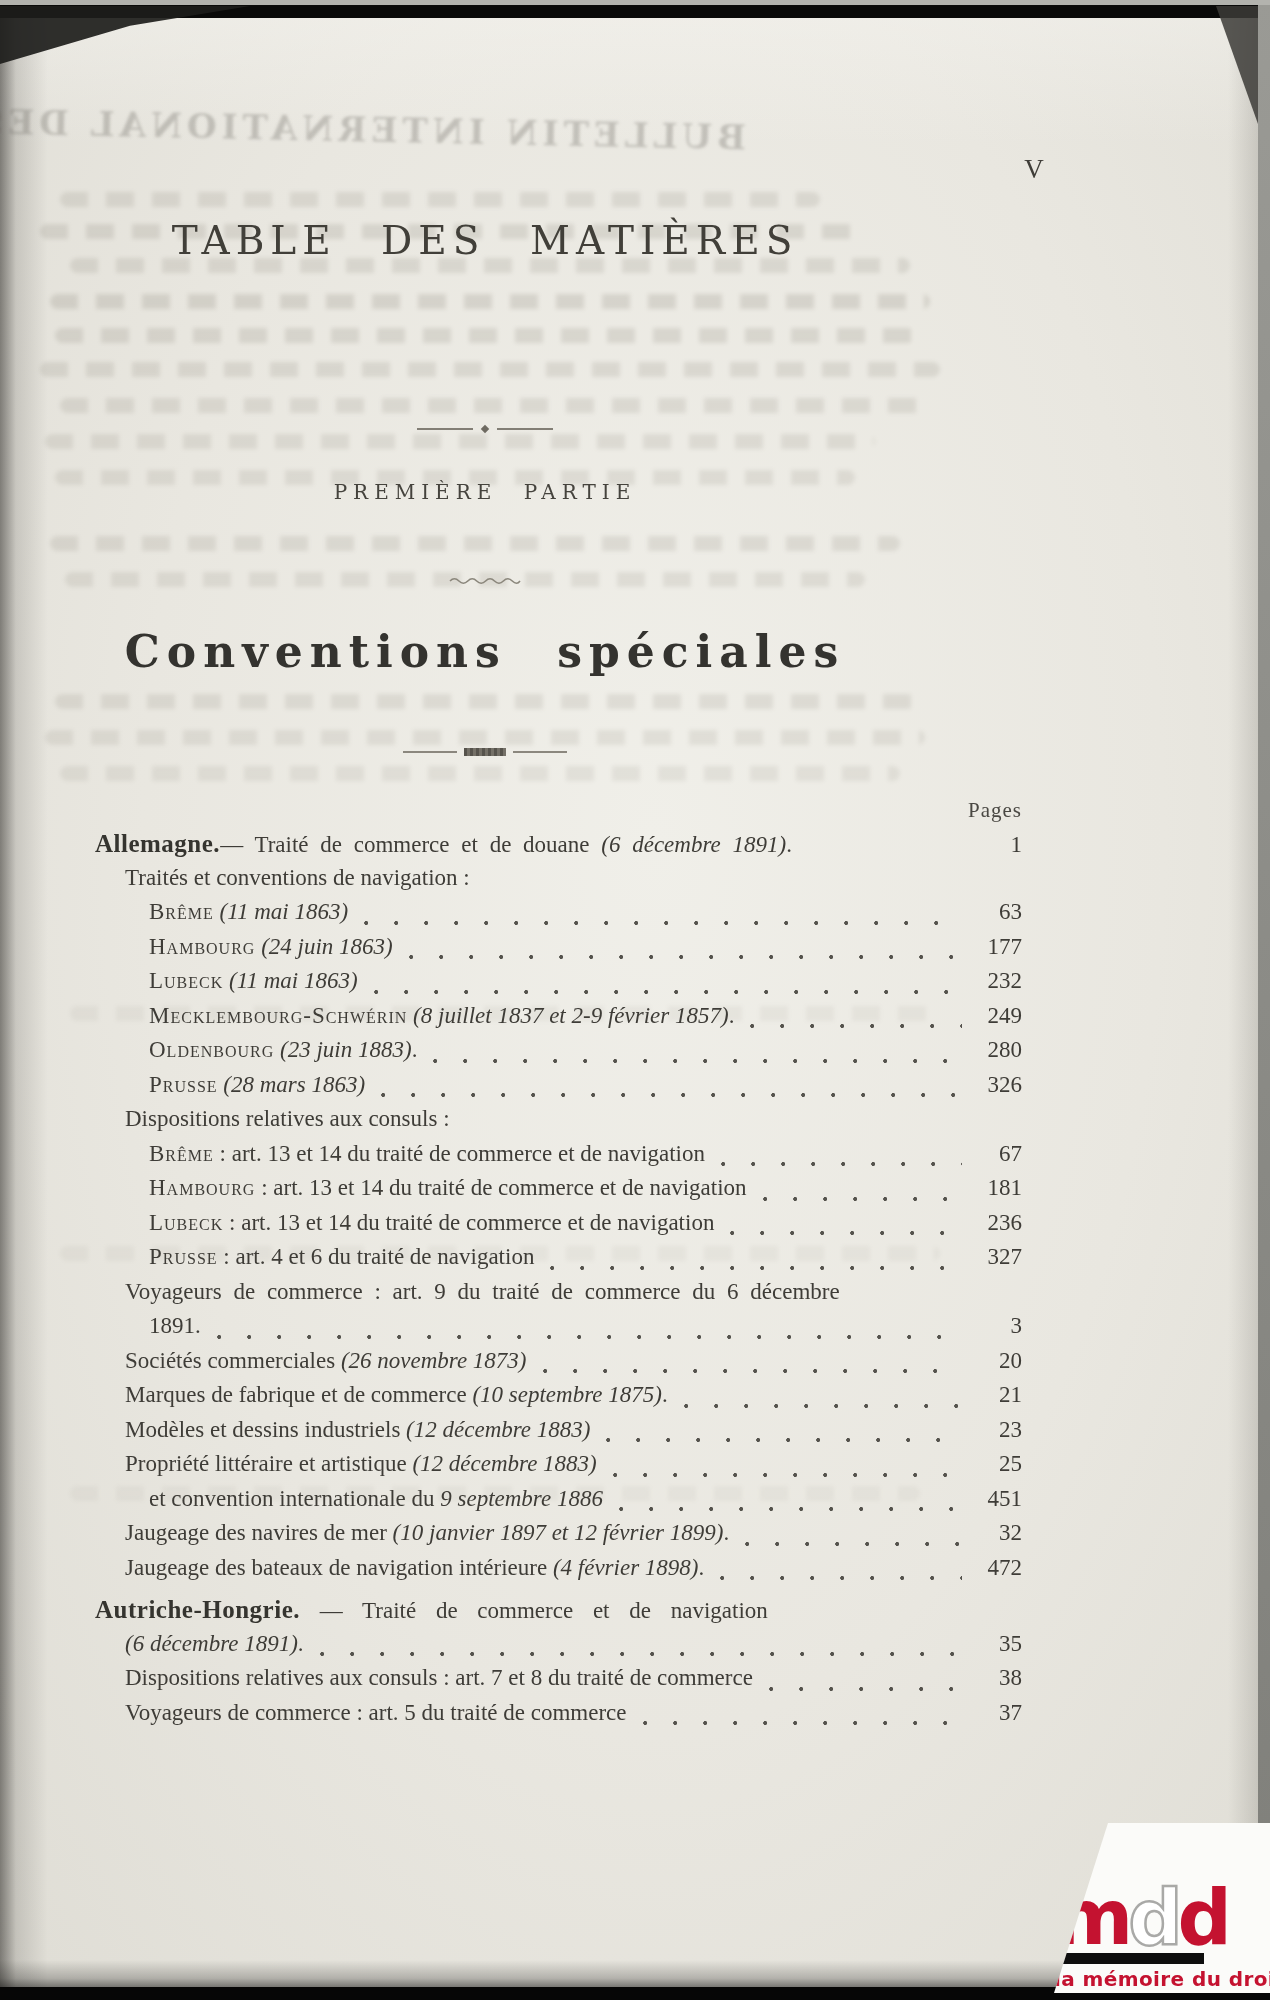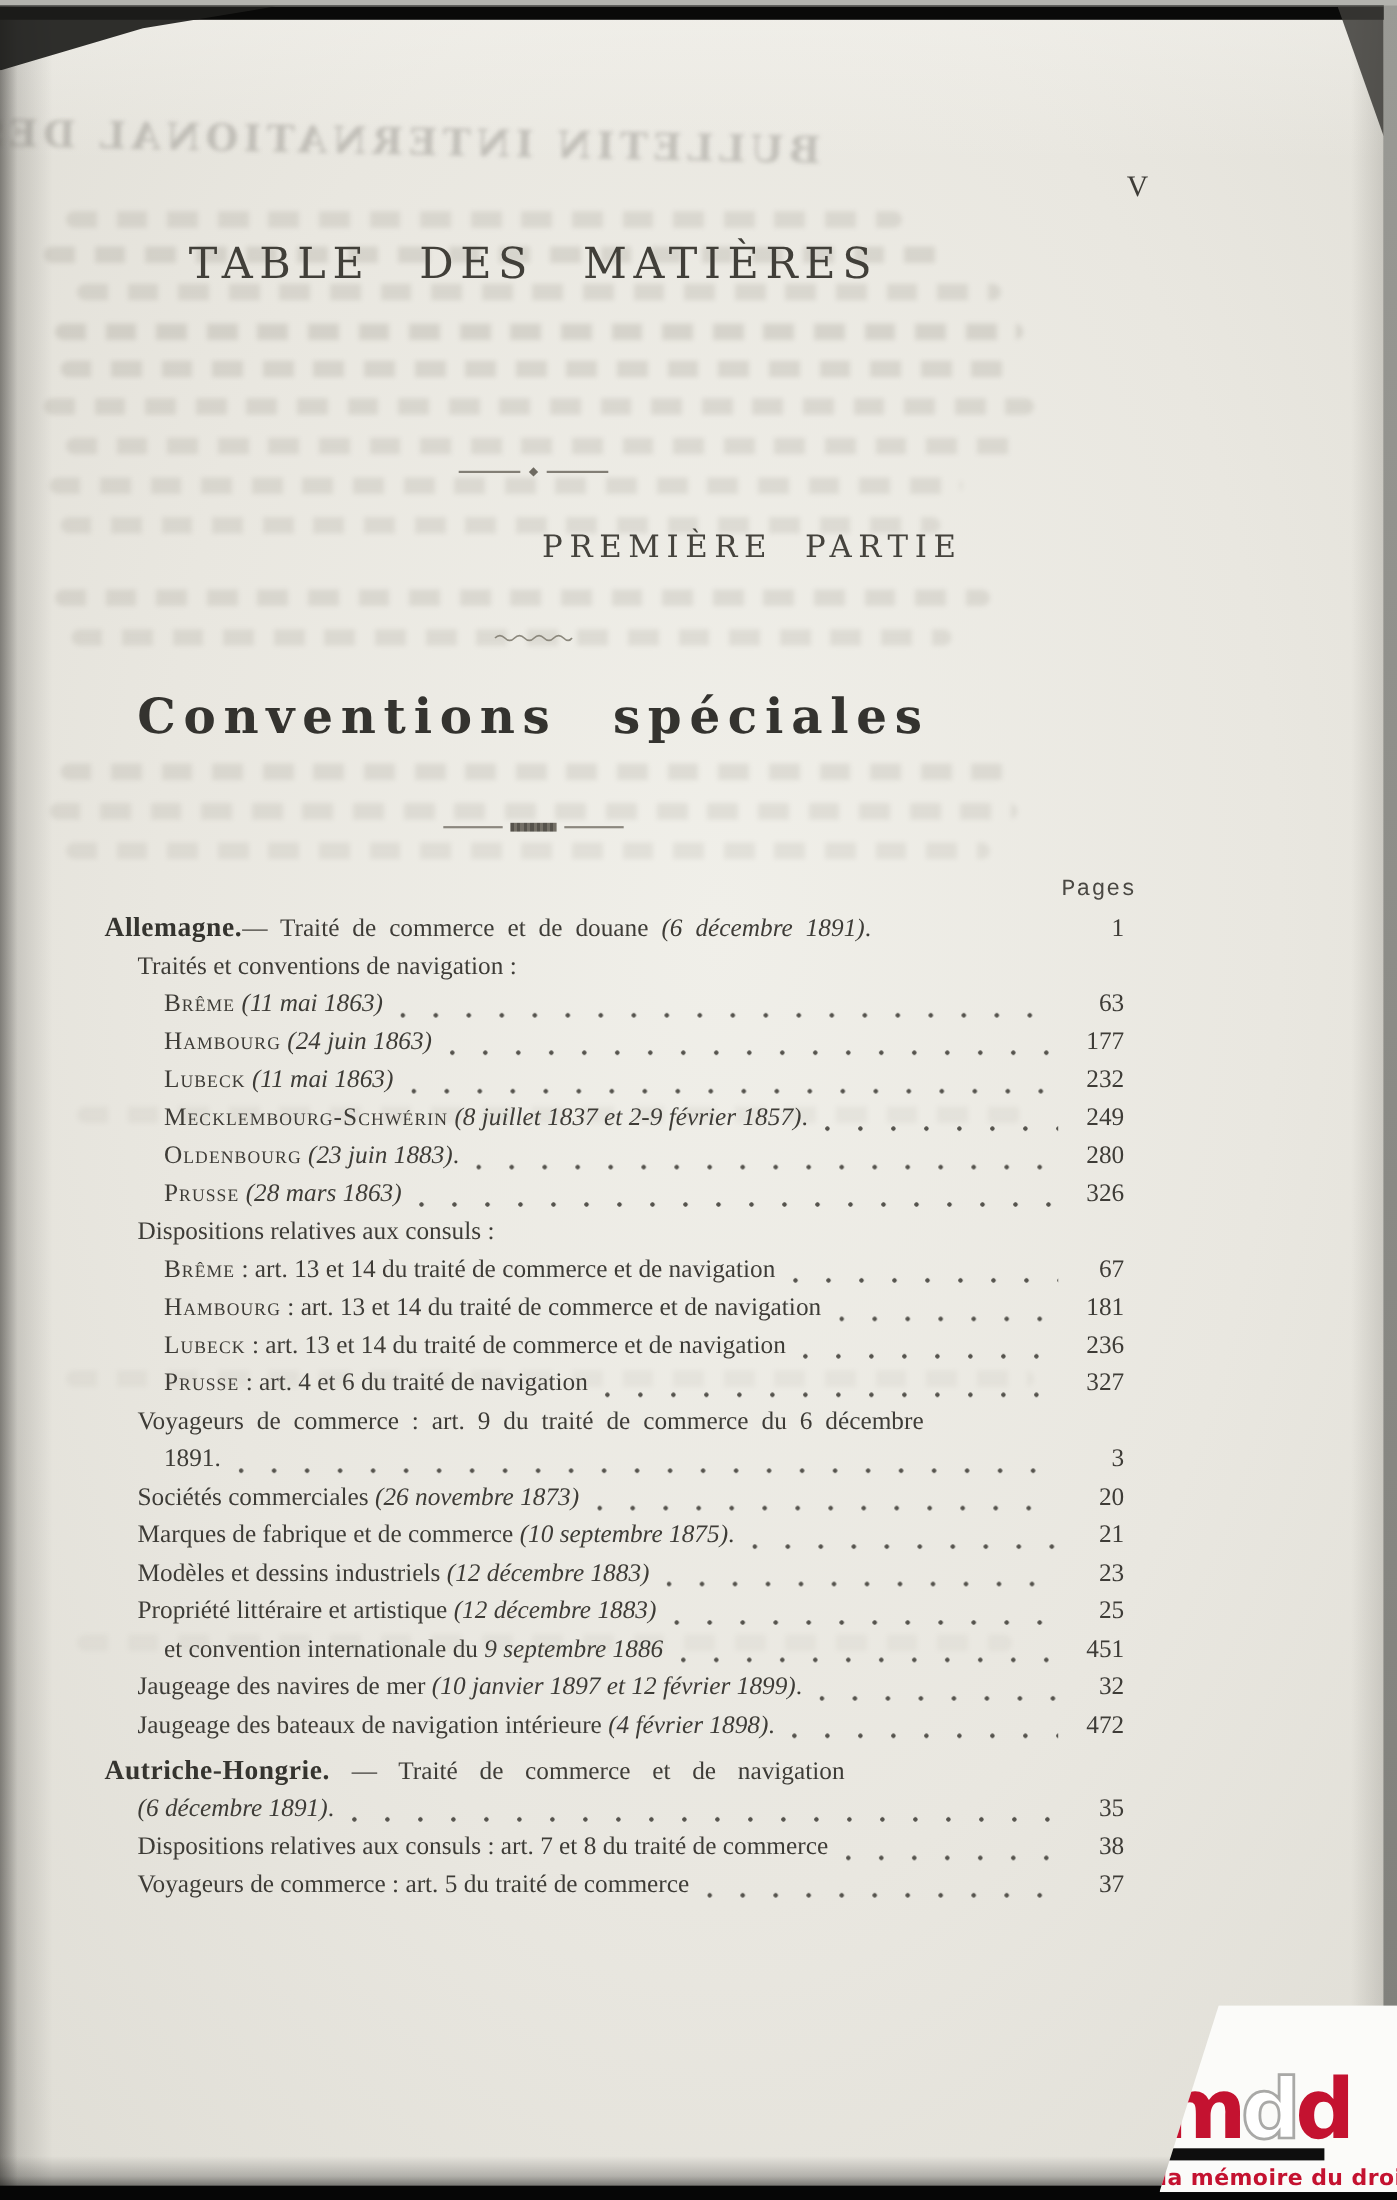--- a/index.html
+++ b/index.html
@@ -43,34 +43,34 @@
   .folio{position:absolute;top:148px;left:1012px;width:44px;text-align:center;
     font-size:27px;color:#3f3d38;}
 
   .headings{position:absolute;top:0;left:95px;width:780px;}
   .h-title{position:absolute;top:212px;left:0;right:0;margin:0;text-align:center;
     font-family:"DejaVu Serif",serif;font-weight:500;font-size:39px;letter-spacing:6px;word-spacing:26px;
     color:#413f39;white-space:nowrap;}
   .div1{position:absolute;top:420px;left:0;right:0;display:flex;justify-content:center;align-items:center;gap:9px;}
   .div1 .seg{width:56px;height:1.6px;background:#827e75;}
   .div1 .dia{width:6px;height:6px;background:#6e6a61;transform:rotate(45deg);}
-  .h-part{position:absolute;top:474px;left:0;right:0;margin:0;text-align:right;
-    font-family:"DejaVu Serif",serif;font-weight:500;font-size:28px;letter-spacing:6px;word-spacing:14px;
+  .h-part{position:absolute;top:474px;left:0;right:0;margin:0;text-align:center;
+    font-family:"DejaVu Serif",serif;font-weight:500;font-size:20px;letter-spacing:6px;word-spacing:14px;
     color:#45433d;white-space:nowrap;}
   .div-wavy{position:absolute;top:566px;left:0;right:0;text-align:center;}
   .h-section{position:absolute;top:620px;left:0;right:0;margin:0;text-align:center;
     font-family:"DejaVu Serif",serif;font-weight:600;font-size:44px;letter-spacing:7px;word-spacing:28px;
     color:#34332f;white-space:nowrap;}
   .div3{position:absolute;top:742px;left:0;right:0;display:flex;justify-content:center;align-items:center;gap:7px;}
   .div3 .seg{width:54px;height:1.6px;background:#8b877e;}
   .div3 .mbox{width:42px;height:8px;
     background:repeating-linear-gradient(90deg,#56534c 0 3px,#747067 3px 6px);}
 
-  .pages-label{position:absolute;top:792px;left:11px;width:1022px;text-align:right;
-    font-size:21px;color:#4a4843;letter-spacing:1px;font-family:Liberation Mono, monospace;}
+  .pages-label{position:absolute;top:792px;left:0;width:1022px;text-align:right;
+    font-size:21px;color:#4a4843;letter-spacing:1px;}
 
   #toc{position:absolute;top:824px;left:95px;width:927px;color:#3e3c37;}
   .row{display:flex;align-items:baseline;min-height:34.5px;font-size:23px;}
   .row.i1 .rt{padding-left:30px;}
   .row.i2 .rt{padding-left:54px;}
   .row.i0:not(:first-child){margin-top:7px;}
   .row.ws1 .rt{word-spacing:6px;}
   .row.ws2 .rt{word-spacing:14px;}
   .rt{flex:0 1 auto;}
   .p-b{font-family:Liberation Serif, serif;font-weight:bold;font-size:25px;letter-spacing:.5px;color:#35342f;}

